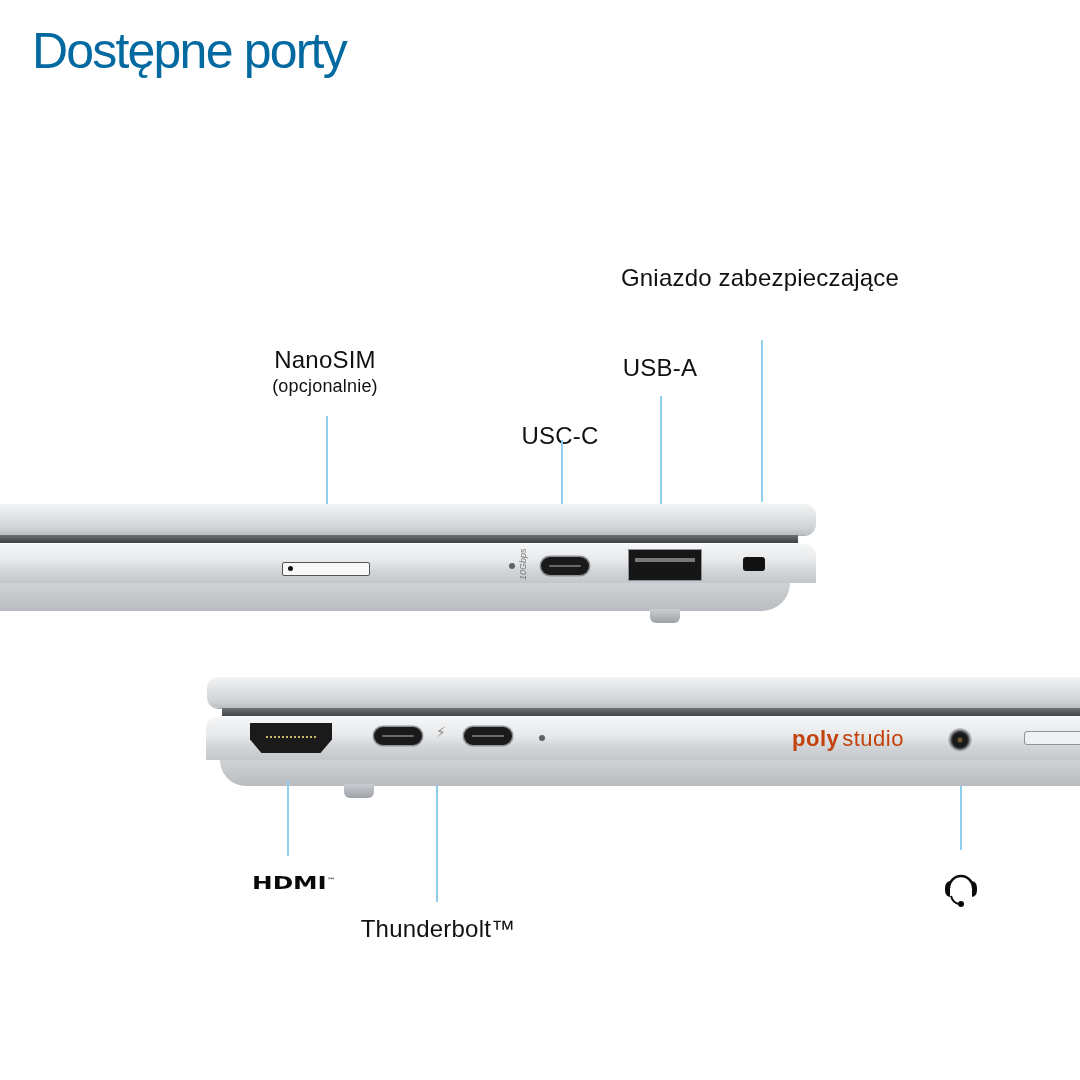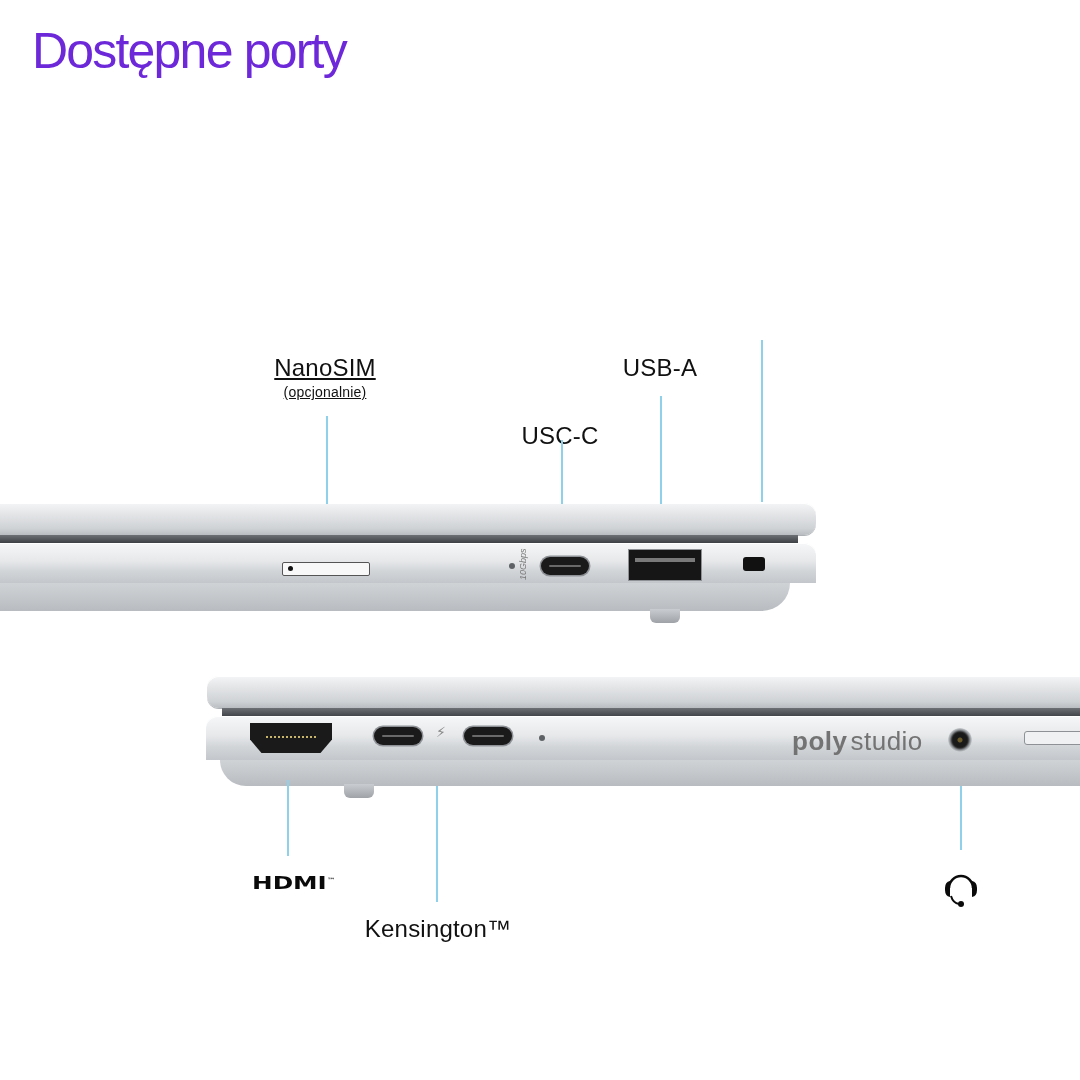--- a/index.html
+++ b/index.html
@@ -2,27 +2,27 @@
 <html><head>
 <meta charset="utf-8">
 <style>
   html, body { margin: 0; padding: 0; }
   body {
     width: 1080px; height: 1080px; background: #ffffff; position: relative; overflow: hidden;
     font-family: "Liberation Sans", "DejaVu Sans", sans-serif; color: #111;
   }
   .title {
     position: absolute; left: 32px; top: 22px; font-size: 50px; font-weight: 400;
-    letter-spacing: -1.8px; color: #6d28d9; margin: 0;
+    letter-spacing: -1.8px; color: #0369a1; margin: 0;
   }
   .label {
     position: absolute; font-size: 24px; color: #111; text-align: center; white-space: nowrap;
     letter-spacing: 0.2px;
   }
-  .label .sub { display: block; font-size: 14px; margin-top: 2px; }
+  .label .sub { display: block; font-size: 18px; margin-top: 2px; }
   .leader { position: absolute; width: 2px; background: #8fd0ea; }
 
   
   .lid {
     position: absolute; border-radius: 8px 12px 12px 8px;
     background: linear-gradient(#f4f5f6 0%, #e3e5e7 35%, #cfd2d5 80%, #b9bdc1 100%);
     box-shadow: inset 0 1px 0 #ffffff, 0 1px 0 #aeb2b6;
   }
   .gap { position: absolute; background: linear-gradient(#6d7075, #3d4044); }
   .base {
@@ -62,21 +62,21 @@
   .hdmi {
     position: absolute; width: 82px; height: 30px; background: #1a1a1a;
     clip-path: polygon(0 0, 100% 0, 100% 55%, 86% 100%, 14% 100%, 0 55%);
   }
   .hdmi::after {
     content: ""; position: absolute; left: 16px; right: 16px; top: 13px; height: 2px;
     background: repeating-linear-gradient(90deg, #c8b46a 0 2px, #1a1a1a 2px 4px);
   }
   .glyph { position: absolute; color: #777; font-size: 16px; font-style: italic; }
   .brand {
-    position: absolute; font-size: 26px; color: #737373; letter-spacing: 0.5px; text-align: center;
+    position: absolute; font-size: 22px; color: #c2410c; letter-spacing: 0.5px; text-align: center;
   }
   .brand b { font-weight: 700; }
   .jack {
     position: absolute; width: 24px; height: 24px; border-radius: 50%;
     background: radial-gradient(circle, #6b5a2a 0 2px, #1a1a1a 3px 7px, #2b2b2b 8px, #8d9094 10px, #cfd2d5 12px);
   }
   .slot-right {
     position: absolute; width: 60px; height: 12px; border: 1.5px solid #8e9195; border-radius: 3px; background: #f0f1f2;
   }
   .hdmi-logo {
@@ -99,34 +99,34 @@
   <div class="foot" style="left:650px; top:609px;"></div>
 
   <div class="sim-tray" style="left:282px; top:562px;"></div>
   <div class="led" style="left:509px; top:563px;"></div>
   <span class="glyph" style="left:518px; top:558px; font-size:9px; transform:rotate(-90deg); transform-origin:left top; top:580px;">10Gbps</span>
   <div class="usbc" style="left:541px; top:557px;"></div>
   <div class="usba" style="left:628px; top:549px;"></div>
   <div class="kensington" style="left:743px; top:557px;"></div>
 </div>
 
-<div class="label" style="left:245px; top:354px; width:160px;text-decoration:underline;">
+<div class="label" style="left:245px; top:346px; width:160px;">
   <span>NanoSIM</span>
   <span class="sub">(opcjonalnie)</span>
 </div>
 <div class="leader" style="left:326px; top:416px; height:88px;"></div>
 
 <div class="label" style="left:500px; top:422px; width:120px;">USC-C</div>
 <div class="leader" style="left:561px; top:440px; height:64px;"></div>
 
 <div class="label" style="left:600px; top:354px; width:120px;">USB-A</div>
 <div class="leader" style="left:660px; top:396px; height:108px;"></div>
 
 <div class="label" style="left:590px; top:264px; width:340px; line-height:27px;">
-  <br>
+  <span>Gniazdo zabezpieczające</span><br>
 </div>
 <div class="leader" style="left:761px; top:340px; height:162px;"></div>
 
 <div>
   <div class="lid" style="left:207px; top:676px; width:890px; height:32px; border-radius:12px 0 0 12px;"></div>
   <div class="gap" style="left:222px; top:708px; width:870px; height:9px;"></div>
   <div class="base" style="left:206px; top:716px; width:890px; height:44px; border-radius:12px 0 0 0;"></div>
   <div class="base-bottom" style="left:220px; top:760px; width:876px; height:26px; border-radius:0 0 0 40px;"></div>
   <div class="foot" style="left:344px; top:784px;"></div>
 
@@ -142,21 +142,21 @@
   <div class="jack" style="left:948px; top:728px;"></div>
   <div class="slot-right" style="left:1024px; top:731px; border-radius:3px 0 0 3px;"></div>
 </div>
 
 <div class="leader" style="left:287px; top:780px; height:76px;"></div>
 <div class="hdmi-logo" style="left:252px; top:873px;">
   <span>HDMI</span><sup>™</sup>
 </div>
 
 <div class="leader" style="left:436px; top:786px; height:116px;"></div>
-<div class="label" style="left:338px; top:915px; width:200px;">Kensington™</div>
+<div class="label" style="left:338px; top:915px; width:200px;">Thunderbolt™</div>
 
 <div class="leader" style="left:960px; top:786px; height:64px;"></div>
 <svg class="headset" style="left:941px; top:866px;" width="40" height="42" viewBox="0 0 40 42">
   <path d="M8 22 A12 12 0 0 1 32 22" fill="none" stroke="#0a0a0a" stroke-width="2.5"></path>
   <path d="M4 22 Q4 16 9 15 L9 31 Q4 30 4 24 Z" fill="#0a0a0a"></path>
   <path d="M36 22 Q36 16 31 15 L31 31 Q36 30 36 24 Z" fill="#0a0a0a"></path>
   <path d="M10 30 Q12 37 18 38" fill="none" stroke="#0a0a0a" stroke-width="2"></path>
   <circle cx="20" cy="38" r="3" fill="#0a0a0a"></circle>
 </svg>
 

